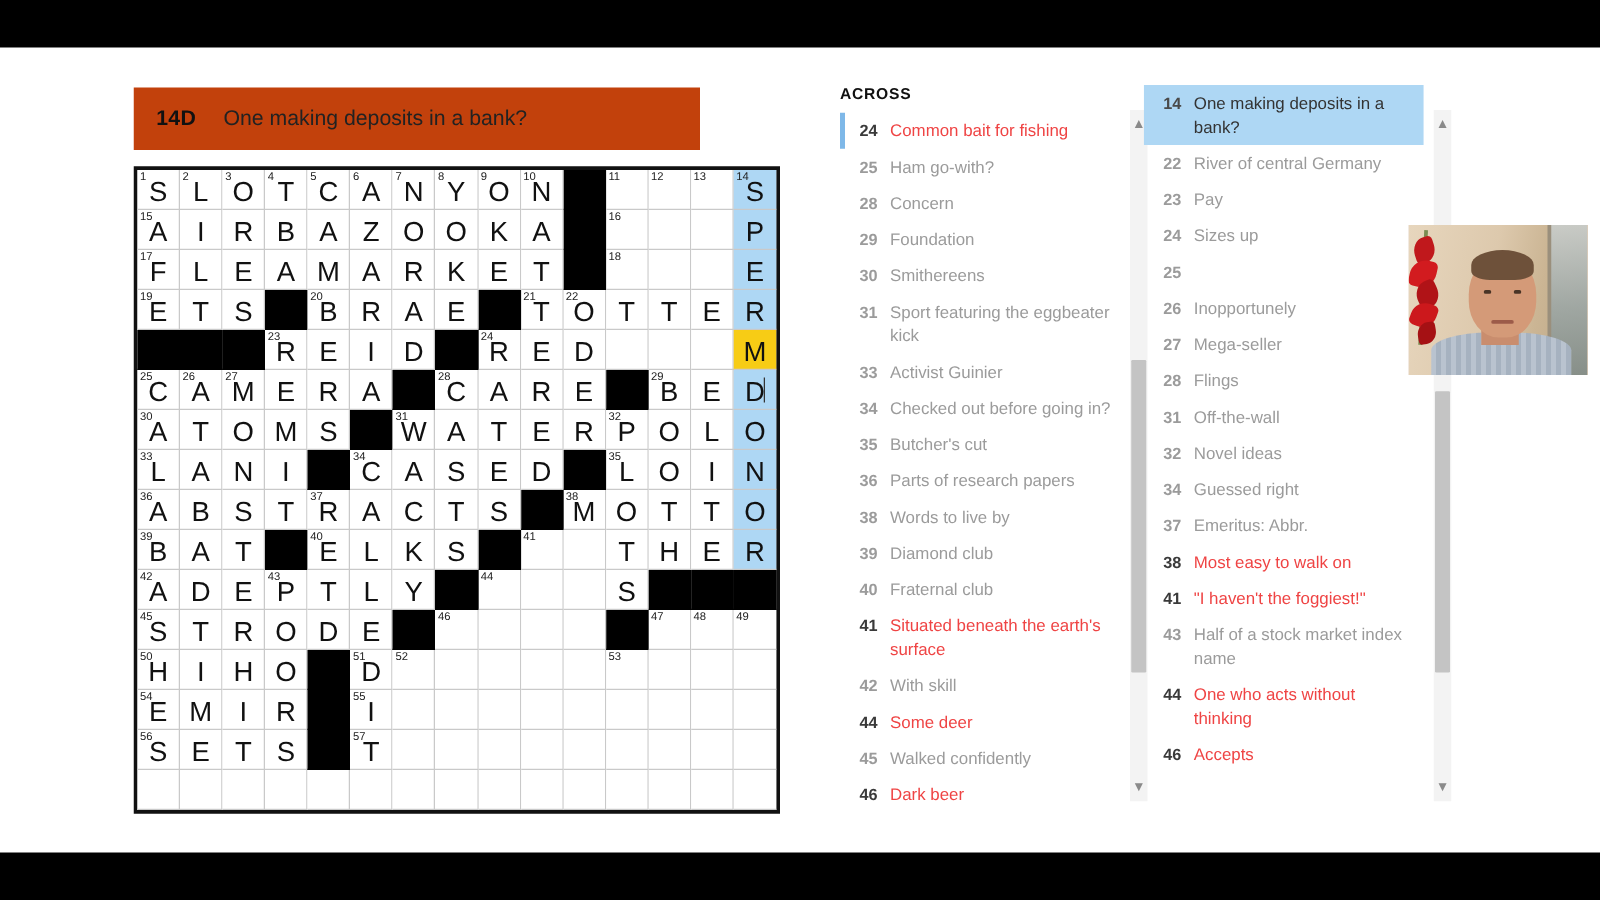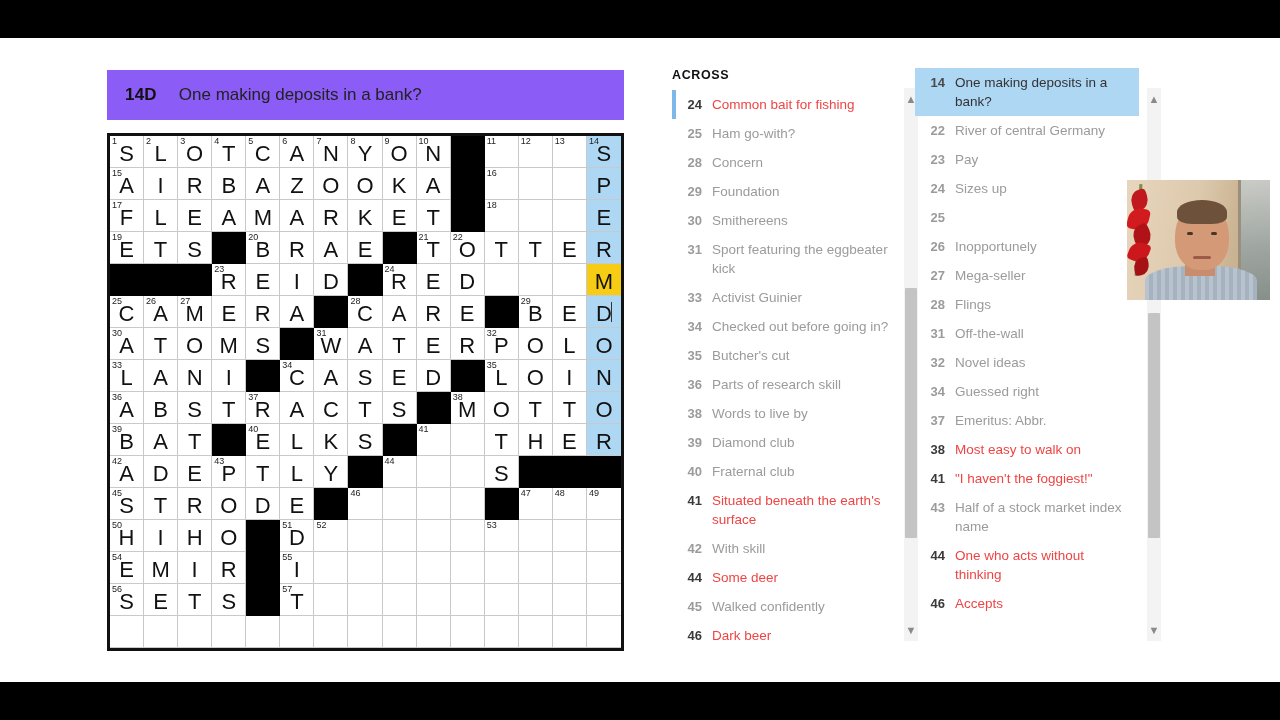--- a/index.html
+++ b/index.html
@@ -12,22 +12,22 @@
   #stage { position: relative; width: 1280px; height: 720px; background: #000; }
 
   
   #page {
     position: absolute; left: 0; top: 38px; width: 1280px; height: 644px;
     background: #ffffff;
   }
 
   
   #clue-banner {
-    position: absolute; left: 107px; top: 70px; width: 517px; height: 50px;
-    background: #8b5cf6;
+    position: absolute; left: 107px; top: 70px; width: 453px; height: 50px;
+    background: #c2410c;
     display: flex; align-items: center;
   }
   #clue-banner .cnum {
     font-size: 17px; font-weight: bold; color: #111; margin-left: 18px;
     letter-spacing: .2px;
   }
   #clue-banner .ctext {
     font-size: 17px; color: #222; margin-left: 22px;
   }
 
@@ -812,21 +812,21 @@
         <div class="clue solved">
           <span class="n">34</span>
           <span class="t">Checked out before going in?</span>
         </div>
         <div class="clue solved">
           <span class="n">35</span>
           <span class="t">Butcher's cut</span>
         </div>
         <div class="clue solved">
           <span class="n">36</span>
-          <span class="t">Parts of research skill</span>
+          <span class="t">Parts of research papers</span>
         </div>
         <div class="clue solved">
           <span class="n">38</span>
           <span class="t">Words to live by</span>
         </div>
         <div class="clue solved">
           <span class="n">39</span>
           <span class="t">Diamond club</span>
         </div>
         <div class="clue solved">

